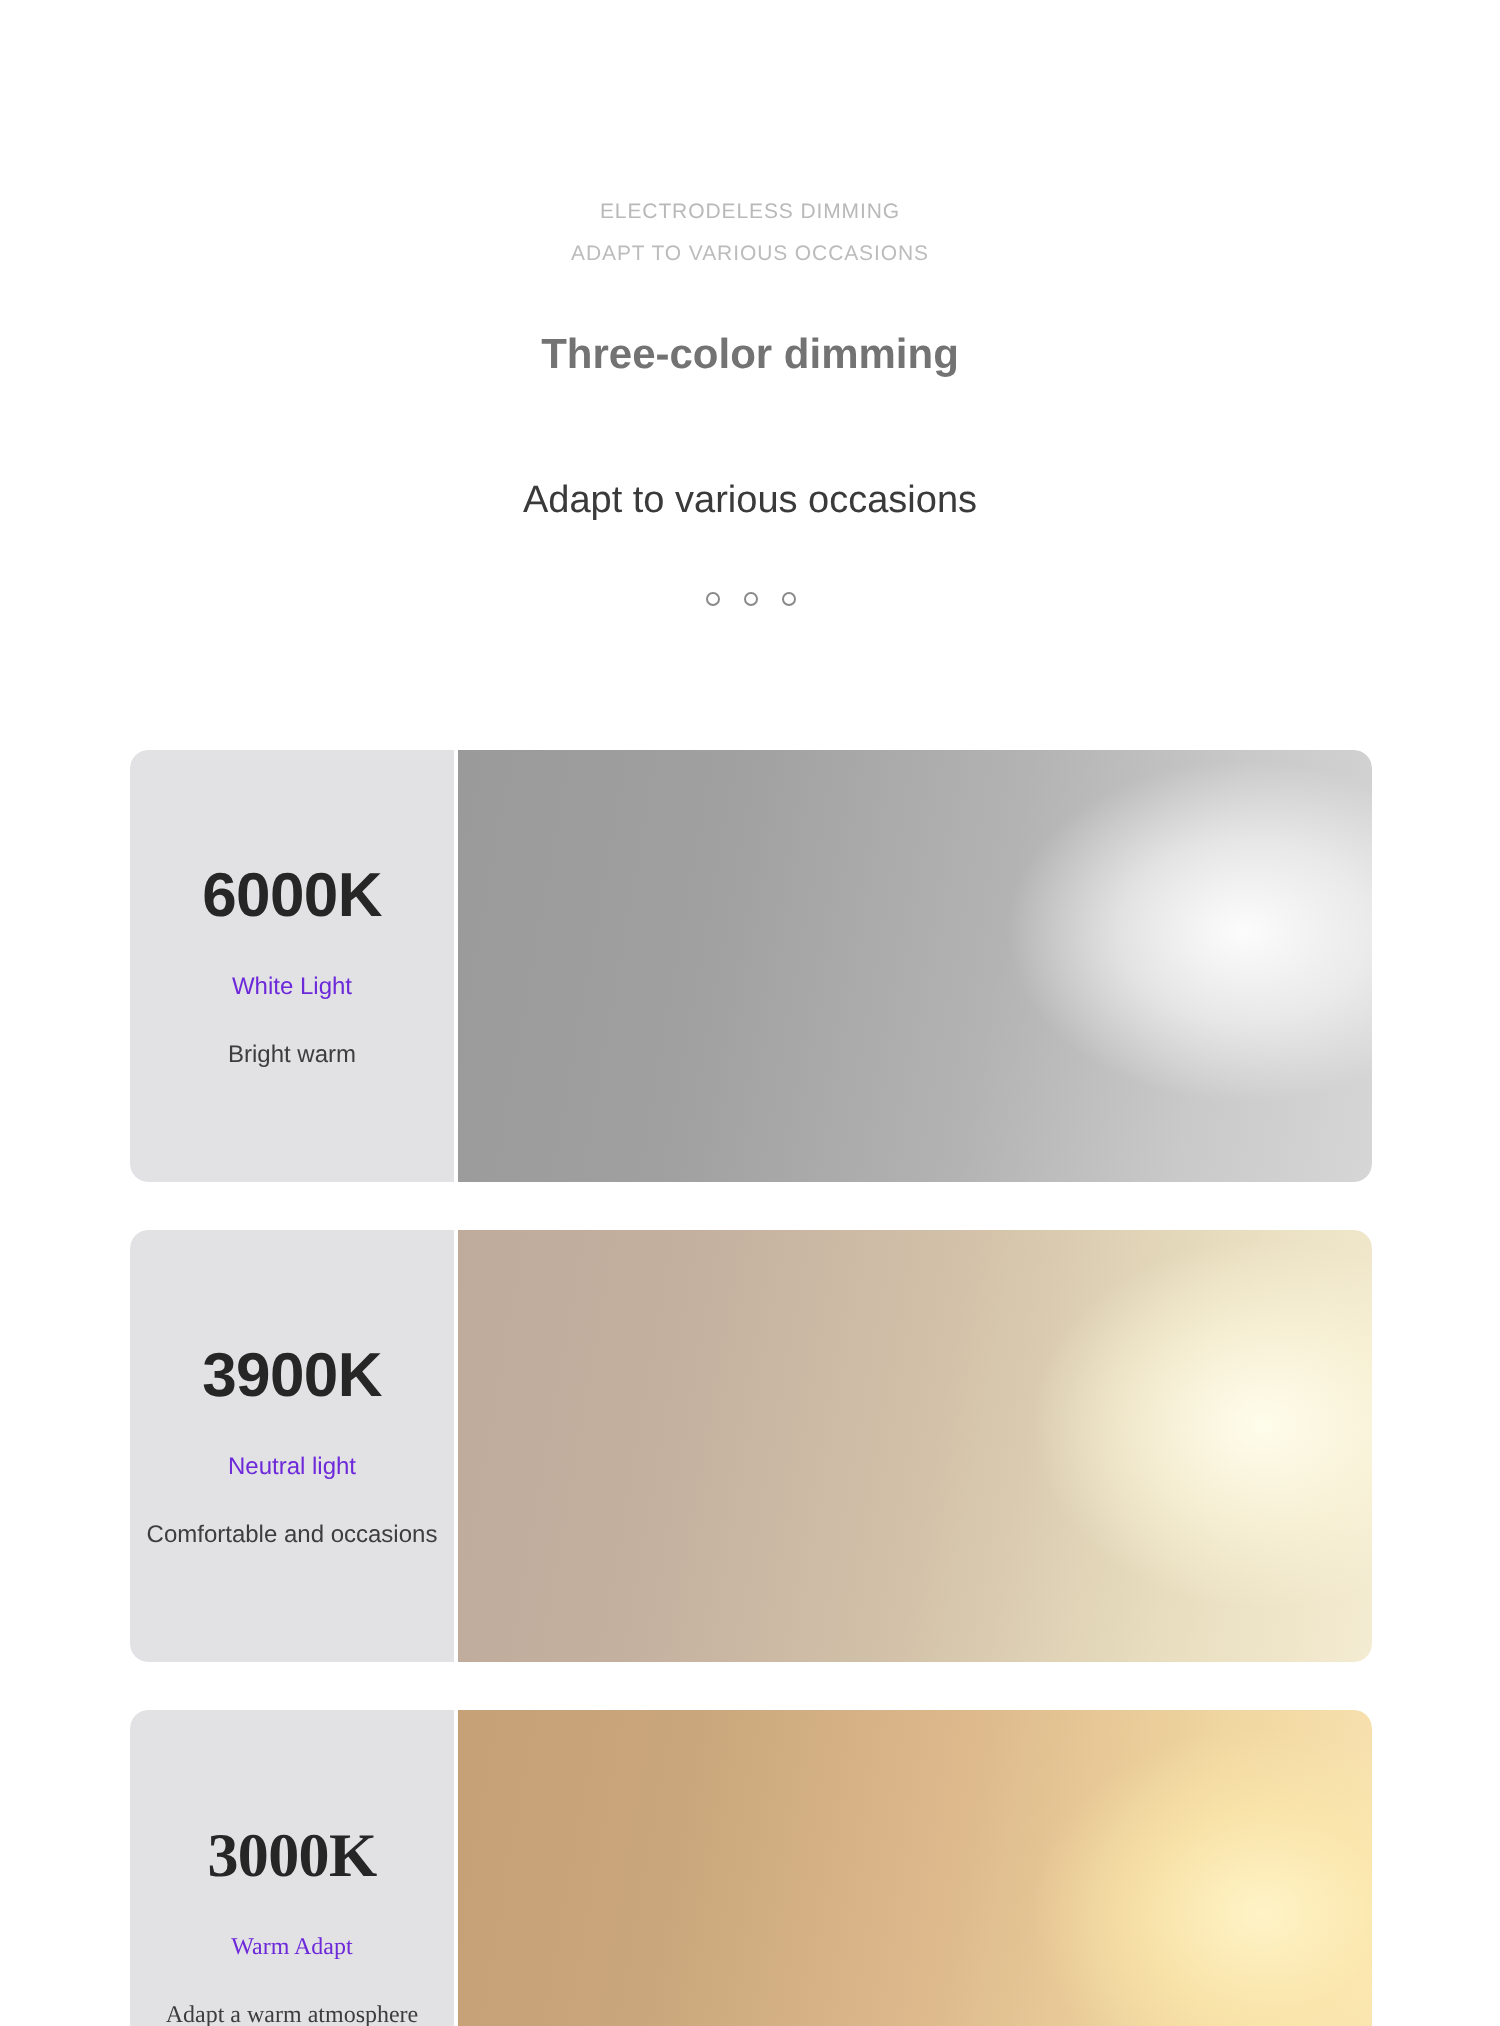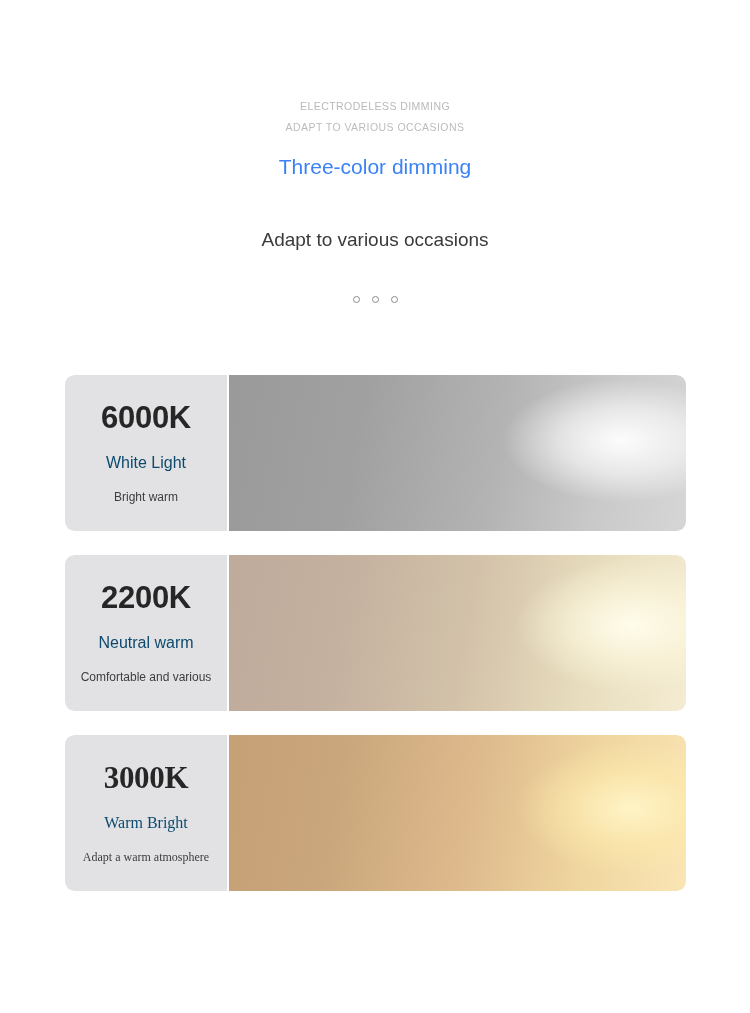--- a/index.html
+++ b/index.html
@@ -32,24 +32,24 @@
     line-height: 21px;
     font-weight: 400;
   }
   .eyebrow-line2 {
     font-size: 10.5px;
     letter-spacing: 0.45px;
     color: #bcbcbc;
     line-height: 21px;
   }
   .headline {
-    margin-top: 15px;
+    margin-top: 26px;
     font-size: 21px;
-    color: #3b82f6;
-    font-weight: 400;
+    color: #737373;
+    font-weight: 700;
     line-height: 28px;
   }
   .ghost-row {
     position: relative;
     height: 44px;
   }
   .ghost-text {
     position: absolute;
     left: 0; right: 0;
     top: 10px;
@@ -102,21 +102,21 @@
   
   .cards {
     position: absolute;
     left: 65px;
     top: 375px;
     width: 621px;
   }
   .card {
     position: relative;
     display: flex;
-    height: 156px;
+    height: 216px;
     margin-bottom: 24px;
     border-radius: 9px;
     overflow: hidden;
     background: #ffffff;
   }
   .card:last-child { margin-bottom: 12px; font-family: Liberation Serif, serif; }
 
   .card-left {
     width: 162px;
     flex: 0 0 162px;
@@ -130,22 +130,22 @@
     z-index: 2;
   }
   .kelvin {
     font-size: 31px;
     font-weight: bold;
     color: #262626;
     letter-spacing: -0.3px;
     line-height: 34px;
   }
   .light-name {
-    font-size: 16px;
-    color: #0c4a6e;
+    font-size: 12px;
+    color: #6d28d9;
     margin-top: 20px;
     line-height: 16px;
   }
   .light-desc {
     font-size: 12px;
     color: #3d3d3d;
     margin-top: 18px;
     line-height: 16px;
     white-space: nowrap;
   }
@@ -221,34 +221,34 @@
       <div class="light-desc">Bright warm</div>
     </div>
     <div class="card-swatch sw-6000">
       <div class="swatch-base"></div>
       <div class="swatch-glow"></div>
     </div>
   </div>
 
   <div class="card">
     <div class="card-left">
-      <div class="kelvin">2200K</div>
-      <div class="light-name">Neutral warm</div>
-      <div class="light-desc">Comfortable and various</div>
+      <div class="kelvin">3900K</div>
+      <div class="light-name">Neutral light</div>
+      <div class="light-desc">Comfortable and occasions</div>
     </div>
     <div class="card-swatch sw-3500">
       <div class="swatch-base"></div>
       <div class="swatch-glow"></div>
     </div>
   </div>
 
   <div class="card">
     <div class="card-left">
       <div class="kelvin">3000K</div>
-      <div class="light-name">Warm Bright</div>
+      <div class="light-name">Warm Adapt</div>
       <div class="light-desc">Adapt a warm atmosphere</div>
     </div>
     <div class="card-swatch sw-3000">
       <div class="swatch-base"></div>
       <div class="swatch-glow"></div>
     </div>
   </div>
 
 </div>
 

